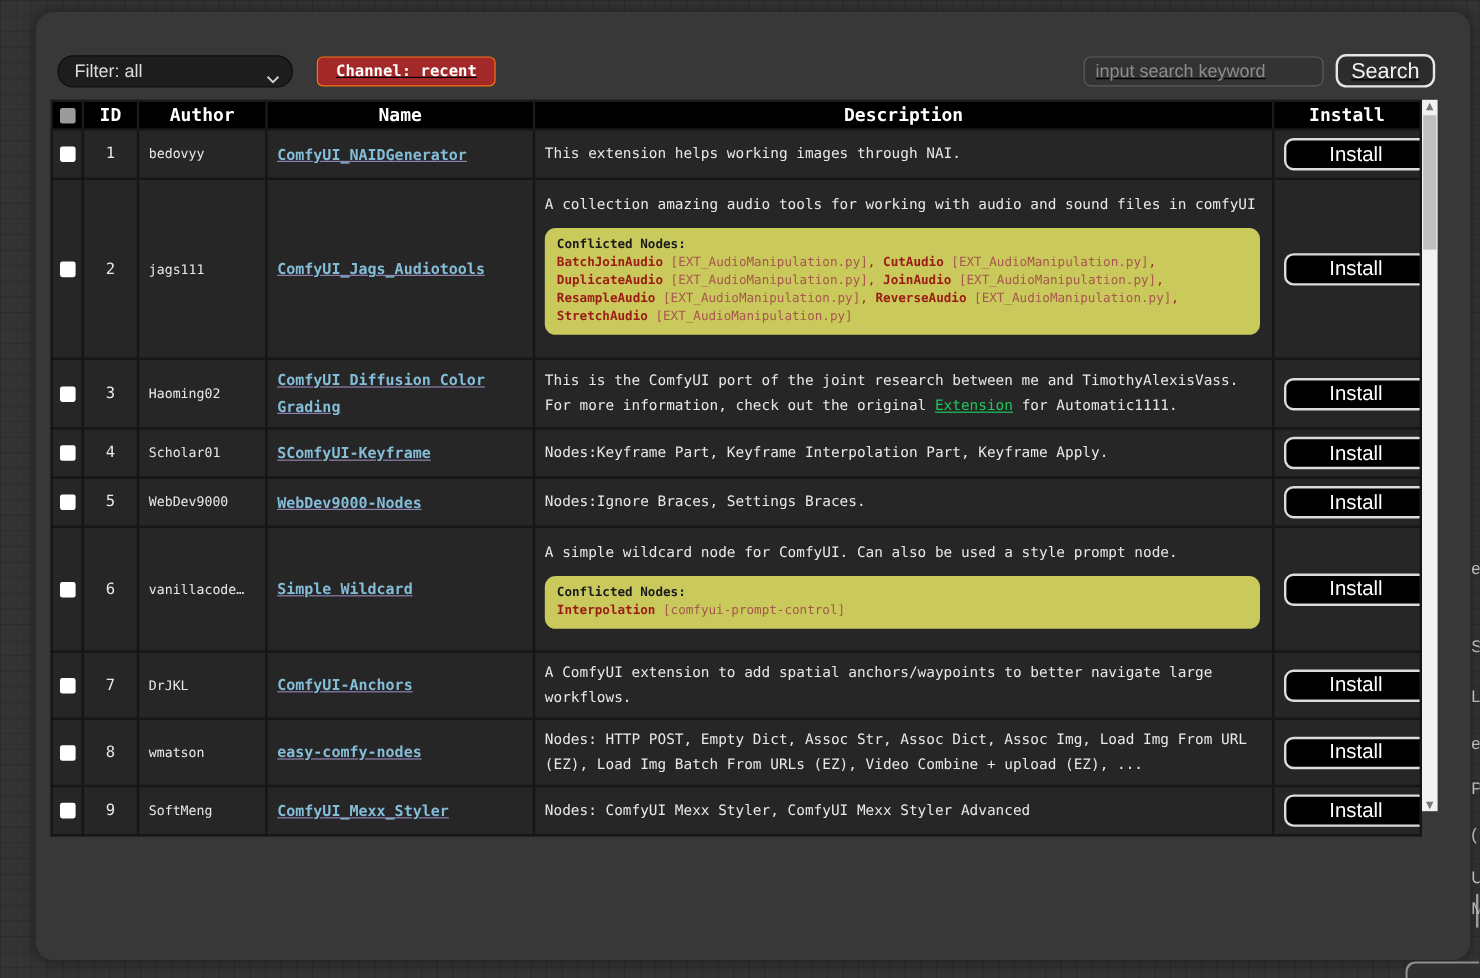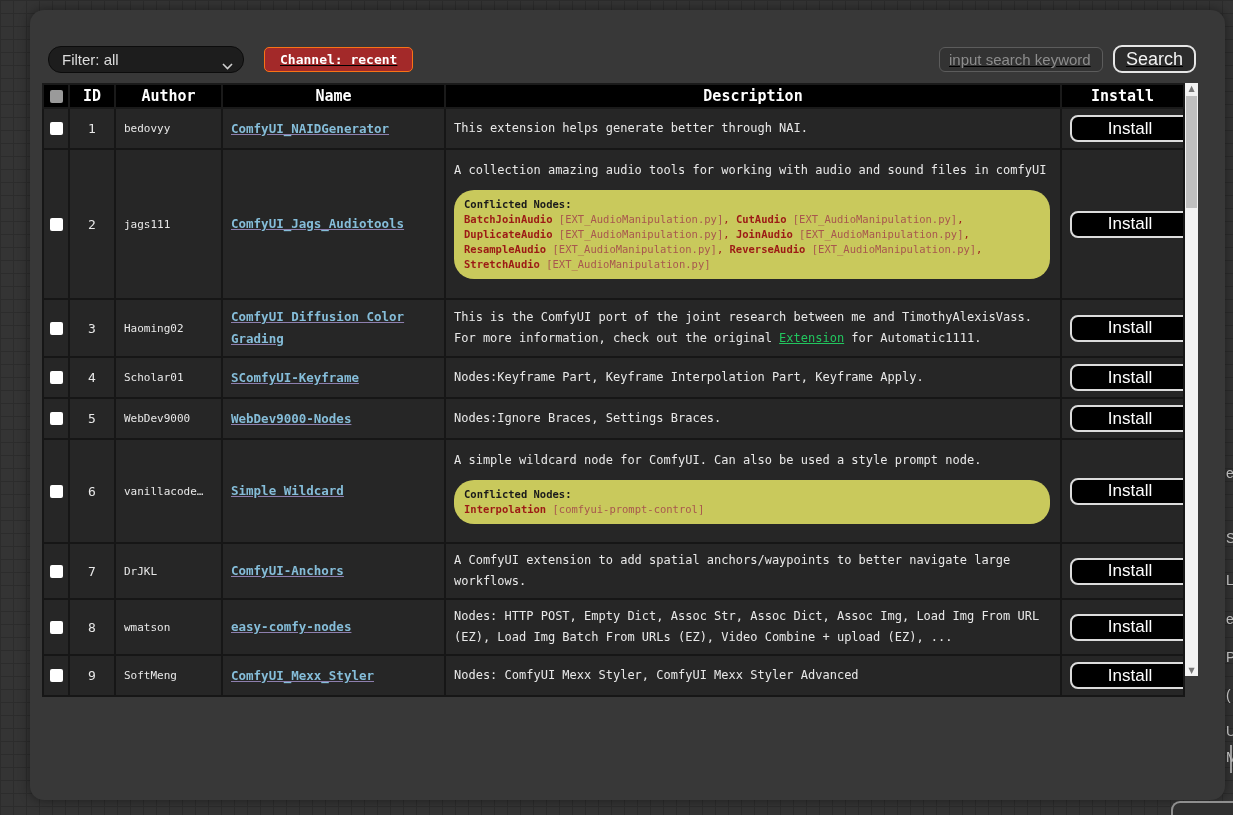--- a/index.html
+++ b/index.html
@@ -31,21 +31,21 @@
     border:1px solid #0c0c0c; border-radius:13px; padding:0 26px 0 13px;
     font:15px "Liberation Sans", sans-serif; outline:none;
   }
   .filter-chevron { position:absolute; right:11px; top:9px; pointer-events:none; }
   .badge {
     margin-left:20px; background:#a32929; border:1px solid #f97316; color:#fff;
     font:bold 13px "DejaVu Sans Mono", monospace; padding:4px 15px; border-radius:5px;
   }
   .search-group { margin-left:auto; display:flex; align-items:center; gap:10px; }
   input.search {
-    width:164px; height:25px; background:#333; border:1px solid #5c5c5c;
+    width:200px; height:25px; background:#333; border:1px solid #5c5c5c;
     border-radius:6px; color:#cfcfcf; padding:0 9px;
     font:15px "Liberation Sans", sans-serif; outline:none;
   }
   input.search::placeholder { color:#8d8d8d; }
   button.search-btn {
     height:28px; padding:0 11px; background:#2c2c2c; color:#f2f2f2;
     border:2px solid #e6e6e6; border-radius:9px;
     font:18px "Liberation Sans", sans-serif; cursor:pointer;
   }
 
@@ -80,21 +80,21 @@
     border:2px solid #dcdcdc; border-radius:8px;
     font:17px "Liberation Sans", sans-serif; cursor:pointer;
   }
   input.rowcheck {
     appearance:none; -webkit-appearance:none; width:13px; height:13px;
     background:#fff; border-radius:2px; margin:0; vertical-align:middle; cursor:pointer;
   }
   input.headcheck { background:#9a9a9a; }
 
   .conflict {
-    background:#c9c95c; border-radius:20px; padding:7px 10px; margin:9px 2px 9px 0;
+    background:#c9c95c; border-radius:9px; padding:7px 10px; margin:9px 2px 9px 0;
   }
   .conflict-title { color:#1b1b1b; font:bold 10.5px/15px "DejaVu Sans Mono", monospace; }
   .conflict-items { font:10.5px/15px "DejaVu Sans Mono", monospace; color:#9c1a15; }
   .conflict-items b { color:#9c1a15; }
   .conflict-items .src { color:#a8574e; }
 
   
   .scrollbar { width:13px; height:593px; background:#f2f2f2; position:relative; }
   .sb-arrow { position:absolute; left:0; width:13px; text-align:center; color:#777; font-size:8px; line-height:11px; cursor:pointer; font-family:"DejaVu Sans", sans-serif; }
   .sb-up { top:0; } .sb-down { bottom:0; }
@@ -160,21 +160,21 @@
           <th>Description</th>
           <th>Install</th>
         </tr>
       </thead>
       <tbody>
           <tr>
             <td class="cell-check"><input type="checkbox" class="rowcheck" style=""></td>
             <td class="cell-id">1</td>
             <td class="cell-author">bedovyy</td>
             <td class="cell-name"><a class="name-link">ComfyUI_NAIDGenerator</a></td>
-            <td class="cell-desc"><span>This extension helps generate better through NAI.</span></td>
+            <td class="cell-desc"><span>This extension helps working images through NAI.</span></td>
             <td class="cell-install"><button class="install">Install</button></td>
           </tr>
           <tr>
             <td class="cell-check"><input type="checkbox" class="rowcheck" style=""></td>
             <td class="cell-id">2</td>
             <td class="cell-author">jags111</td>
             <td class="cell-name"><a class="name-link">ComfyUI_Jags_Audiotools</a></td>
             <td class="cell-desc"><span>A collection amazing audio tools for working with audio and sound files in comfyUI</span><div class="conflict">
                 <div class="conflict-title">Conflicted Nodes:</div>
                 <div class="conflict-items"><b>BatchJoinAudio</b> <span class="src">[EXT_AudioManipulation.py]</span>, <b>CutAudio</b> <span class="src">[EXT_AudioManipulation.py]</span>, <b>DuplicateAudio</b> <span class="src">[EXT_AudioManipulation.py]</span>, <b>JoinAudio</b> <span class="src">[EXT_AudioManipulation.py]</span>, <b>ResampleAudio</b> <span class="src">[EXT_AudioManipulation.py]</span>, <b>ReverseAudio</b> <span class="src">[EXT_AudioManipulation.py]</span>, <b>StretchAudio</b> <span class="src">[EXT_AudioManipulation.py]</span></div>

